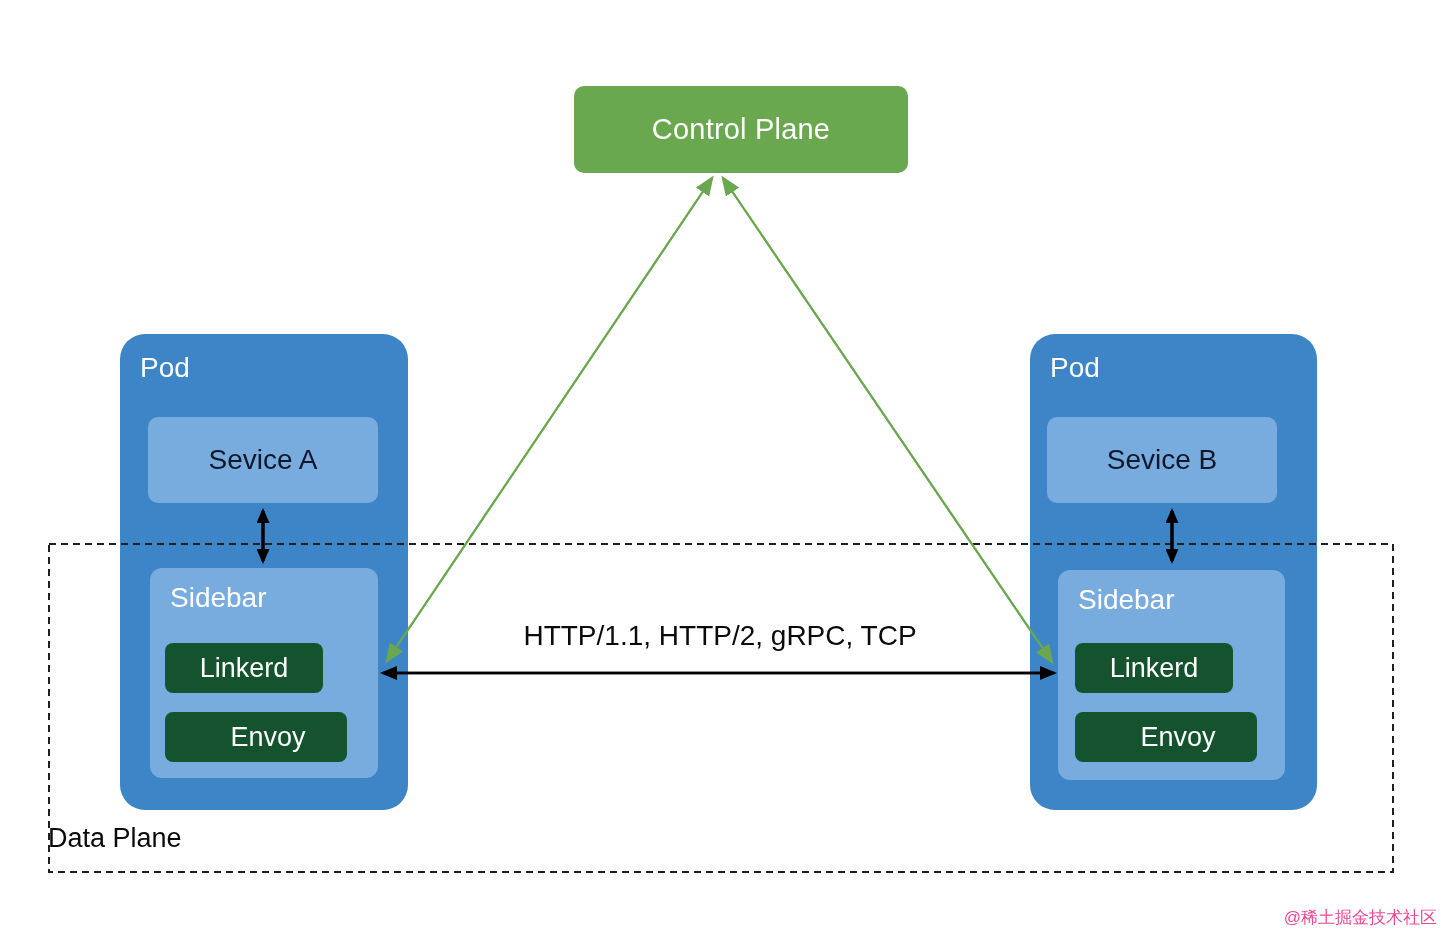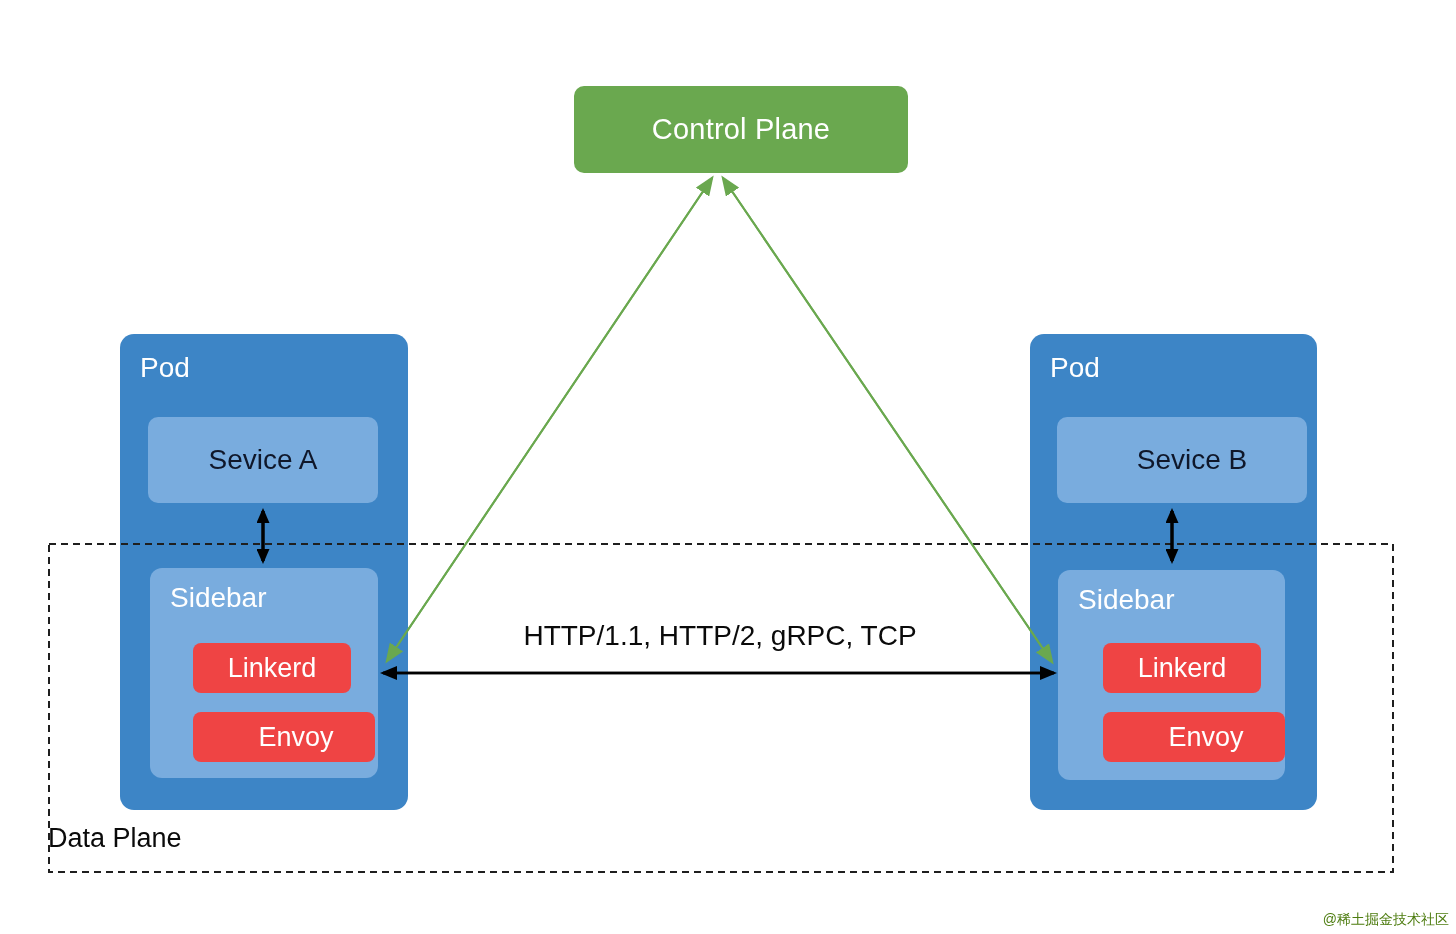--- a/index.html
+++ b/index.html
@@ -25,58 +25,58 @@
     display: flex; align-items: center; justify-content: center;
     color: #ffffff; font-size: 29px; letter-spacing: 0.2px;
     z-index: 1;
     margin-left: 24px;
   }
 
   
   .pod {
     width: 288px; height: 476px;
     background: #3d85c6;
-    border-radius: 14px;
+    border-radius: 25px;
     z-index: 1;
   }
   .pod-left  { left: 120px;  top: 334px; }
   .pod-right { left: 1030px; top: 334px; width: 287px; }
   .pod-title {
     position: absolute; left: 20px; top: 18px;
     color: #ffffff; font-size: 28px;
   }
   .service-box {
     position: absolute; left: 28px; top: 83px;
     width: 230px; height: 86px;
     background: #79acde;
     border-radius: 10px;
     display: flex; align-items: center; justify-content: center;
     color: #0f172a; font-size: 28px;
   }
-  .pod-right .service-box { left: 27px; padding-left: 20px; }
+  .pod-right .service-box { left: 17px; }
 
   .sidebar-box {
     position: absolute; left: 30px; top: 234px;
     width: 228px; height: 210px;
     background: #79acde;
     border-radius: 12px;
     text-decoration: underline;
   }
   .pod-right .sidebar-box { left: 28px; top: 236px; width: 227px; }
   .sidebar-title {
     position: absolute; left: 20px; top: 14px;
     color: #ffffff; font-size: 28px;
   }
   .proxy-box {
     position: absolute; left: 15px;
     width: 158px; height: 50px;
-    background: #ef4444;
+    background: #14532d;
     border-radius: 8px;
     display: flex; align-items: center; justify-content: center;
-    color: #ffffff; font-size: 27px; margin-left: 28px;
+    color: #ffffff; font-size: 27px;
   }
   .pod-right .proxy-box { left: 17px; }
   .proxy-0 { top: 75px; }
   .proxy-1 { top: 144px; padding-left: 24px; }
   .pod-right .proxy-0 { top: 73px; }
   .pod-right .proxy-1 { top: 142px; }
 
   
   .overlay {
     position: absolute; left: 0; top: 0;
@@ -92,22 +92,22 @@
     color: #0a0a0a; font-size: 28px;
     z-index: 3;
   }
   .data-plane-label {
     position: absolute; left: 48px; top: 823px; width: 1346px;
     text-align: left;
     color: #0a0a0a; font-size: 27px;
     z-index: 3;
   }
   .watermark {
-    position: absolute; right: 7px; bottom: 5px;
-    color: #4d7c0f; font-size: 14px;
+    position: absolute; right: 19px; bottom: 5px;
+    color: #ec4899; font-size: 17px;
     z-index: 3;
   }
 </style>
 </head>
 <body>
 
 <div class="canvas">
 
   <div class="box control-plane">Control Plane</div>
 

